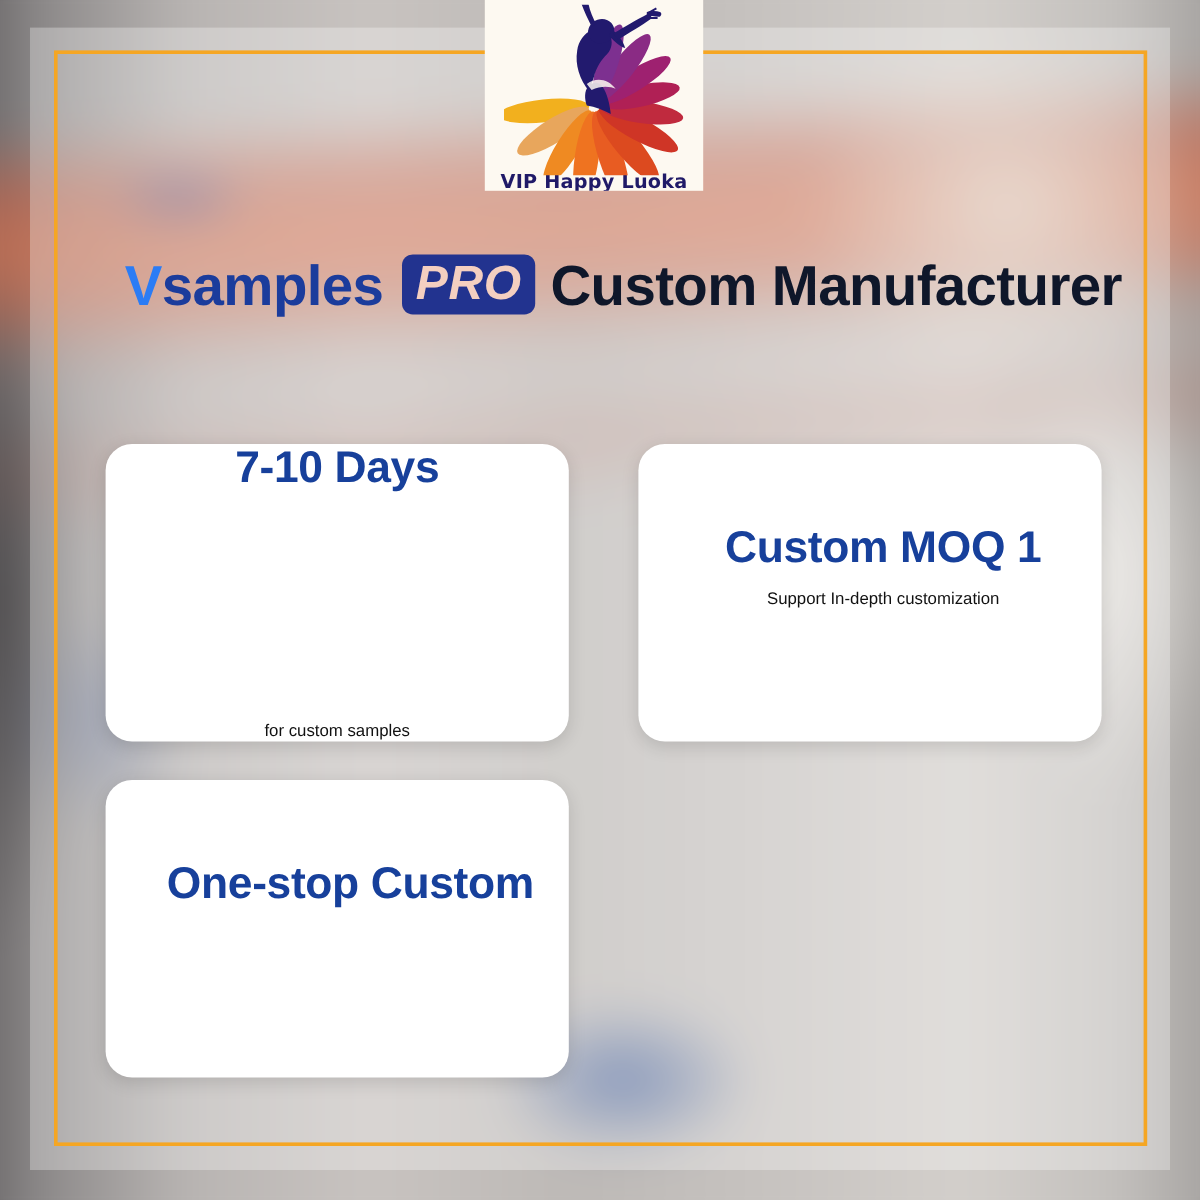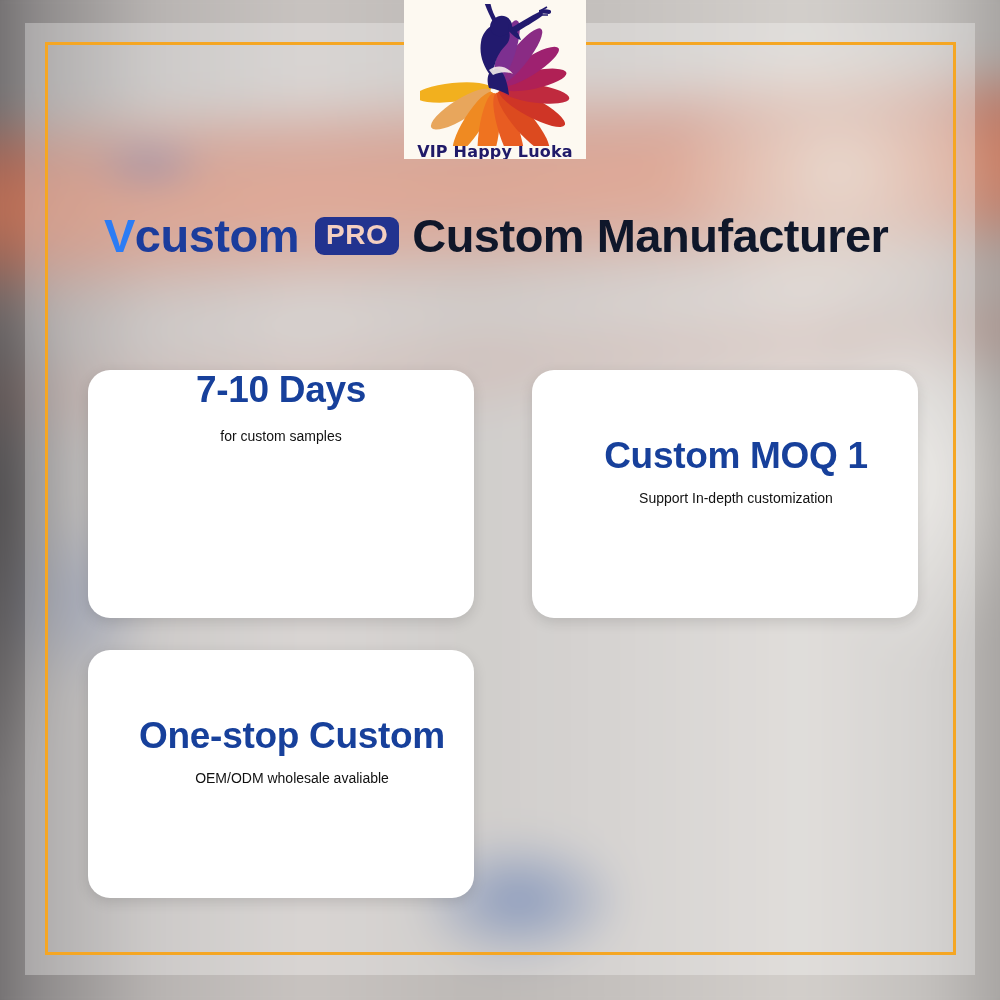--- a/index.html
+++ b/index.html
@@ -134,22 +134,23 @@
     line-height: 1;
     display: flex;
     align-items: baseline;
   }
   .hl-v {
     color: #2b7cf5;
   }
   .pro-badge {
     background: #22338f;
     color: #f4cfc0;
-    font-size: 28px;
-    font-weight: bold;
+    font-size: 40px;
+    font-weight: bold;
+    font-style: italic;
     letter-spacing: 0.5px;
     padding: 4px 11px 6px 11px;
     border-radius: 9px;
     margin: 0 13px 0 16px;
     line-height: 1;
   }
   .hl-rest {
     font-size: 47px;
     font-weight: bold;
     color: #0f172a;
@@ -170,21 +171,21 @@
     column-gap: 58px;
     row-gap: 32px;
   }
   .card {
     background: #ffffff;
     border-radius: 22px;
     box-shadow: 0 4px 14px rgba(0,0,0,0.13);
     display: flex;
     flex-direction: column;
     align-items: center;
-    justify-content: flex-start;
+    justify-content: space-between;
     padding: 0 10px;
     box-sizing: border-box;
   }
   .card-title {
     font-size: 37px;
     font-weight: bold;
     color: #17409b;
     letter-spacing: -0.3px;
     line-height: 1.1;
     text-align: center;
@@ -249,21 +250,21 @@
           <path d="M -6,-18 C 2,-24 12,-22 18,-14 C 14,-16 6,-17 -2,-13 Z" fill="#fdf9f1" opacity="0.85"></path>
         </g>
       </svg>
     </div>
     <div class="logo-name">VIP Happy Luoka</div>
   </div>
 
   <div class="headline">
     <span class="hl-verified">
         <span class="hl-v">V</span>
-        <span>custom</span>
+        <span>samples</span>
       </span>
     <span class="pro-badge">PRO</span>
     <span class="hl-rest">Custom Manufacturer</span>
   </div>
 
   <div class="cards">
 
     <div class="card">
       <div class="card-title">7-10 Days</div>
       <div class="card-sub">
@@ -275,19 +276,18 @@
     <div class="card shift">
       <div class="card-title">Custom MOQ 1</div>
       <div class="card-sub">
         <span class="card-sub-line">Support In-depth customization</span>
       </div>
     </div>
 
     <div class="card shift">
       <div class="card-title">One-stop Custom</div>
       <div class="card-sub">
-        <span class="card-sub-line">OEM/ODM wholesale avaliable</span>
       </div>
     </div>
 
   </div>
 
 </div>
 
 </body></html>

